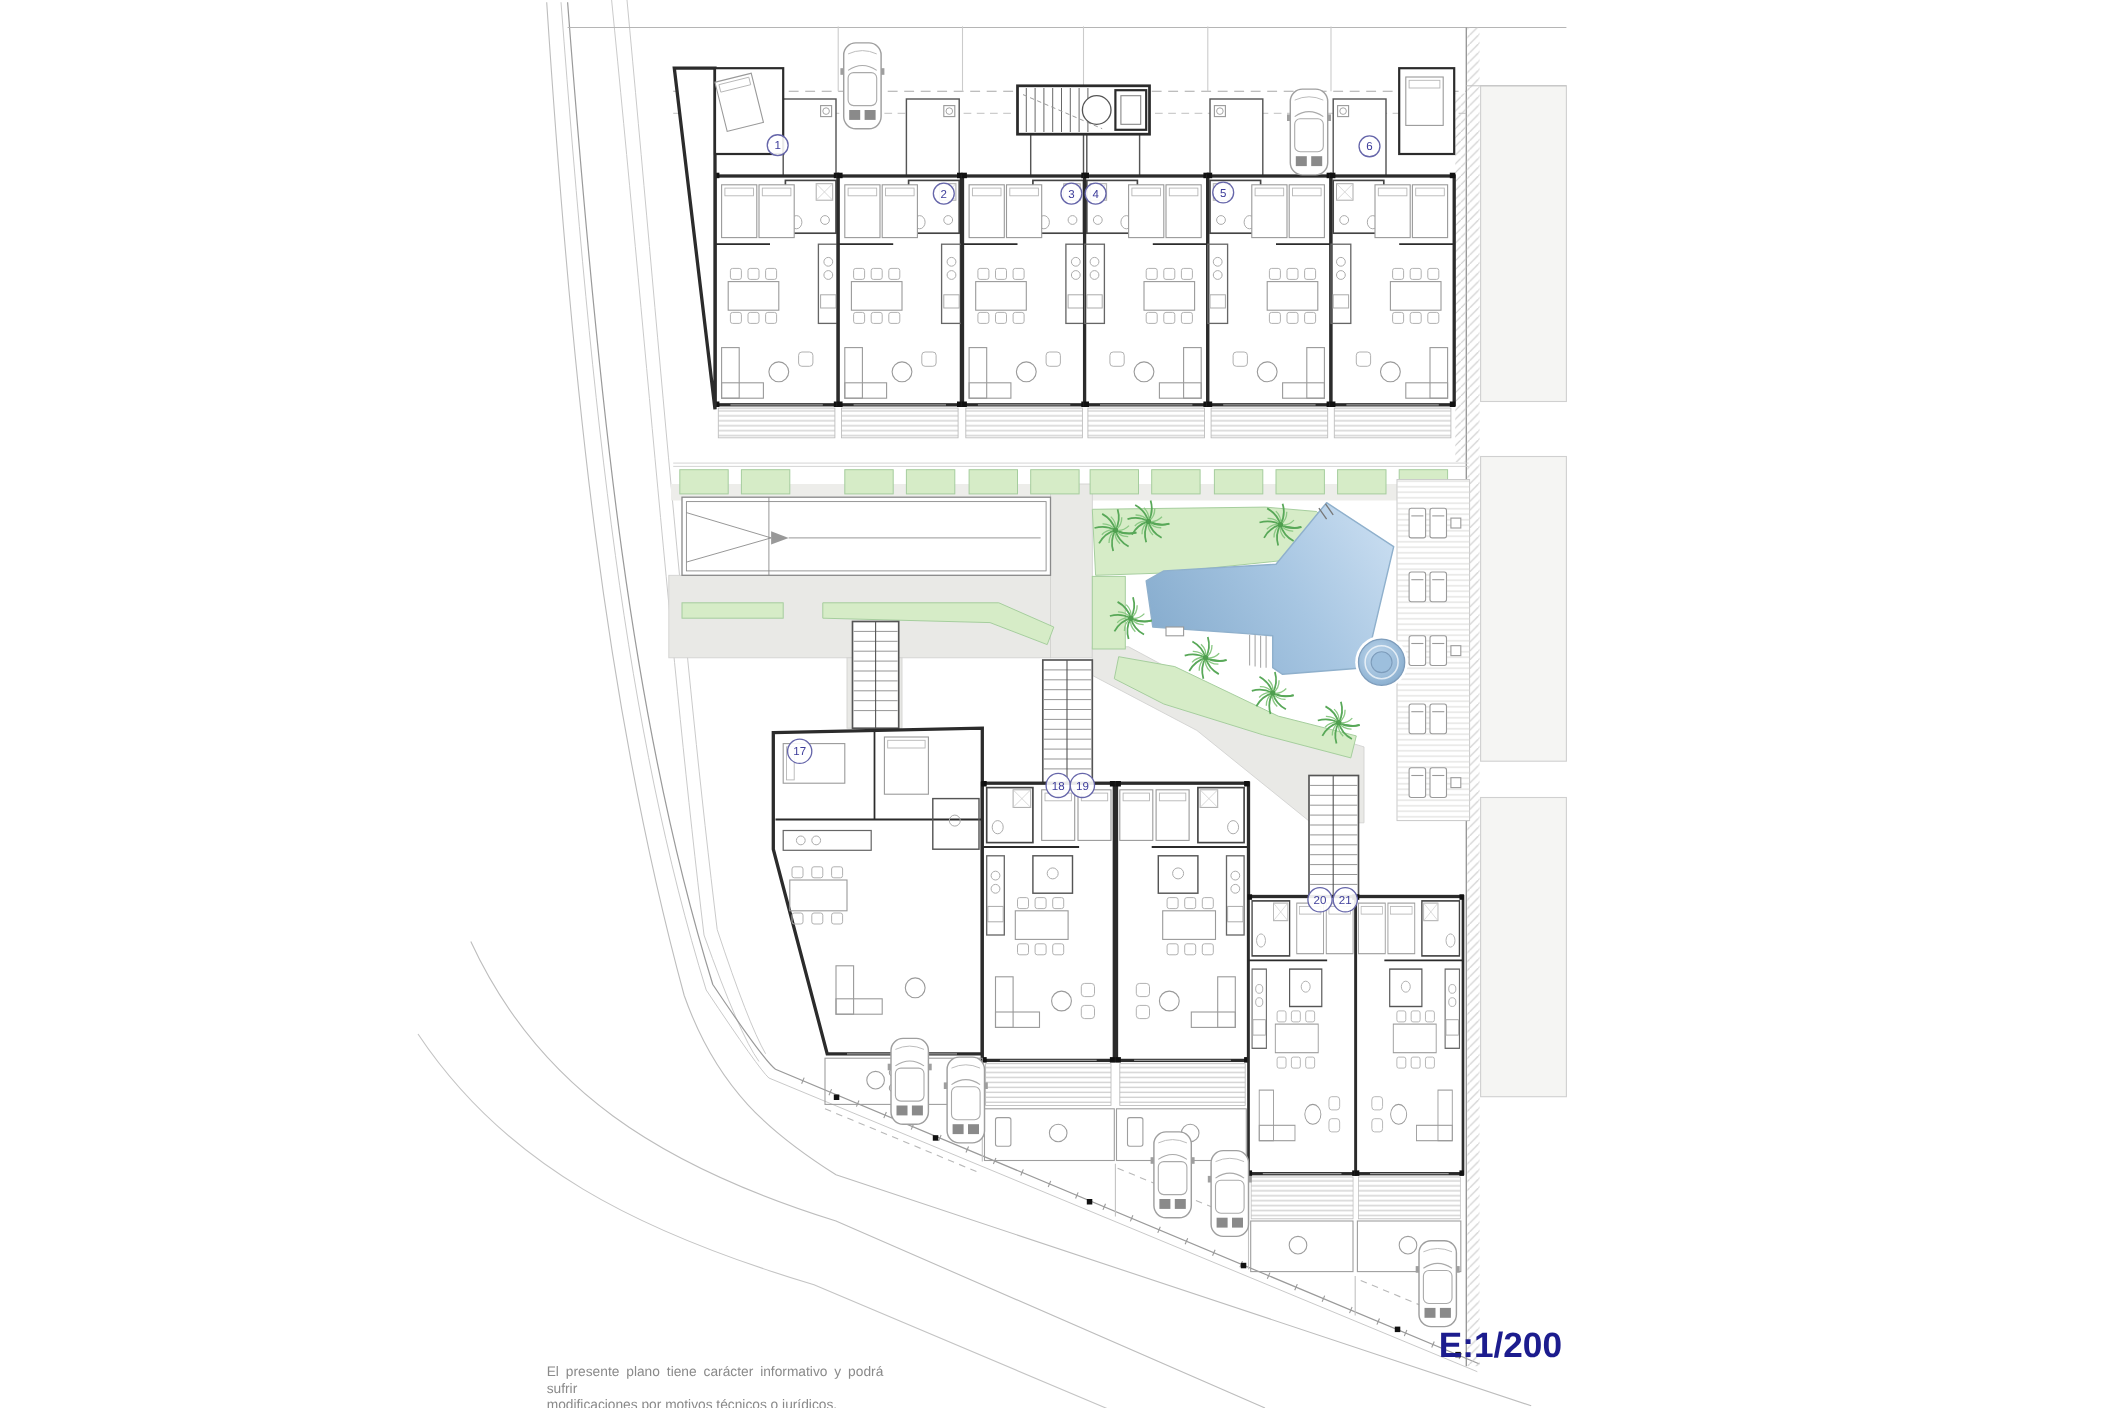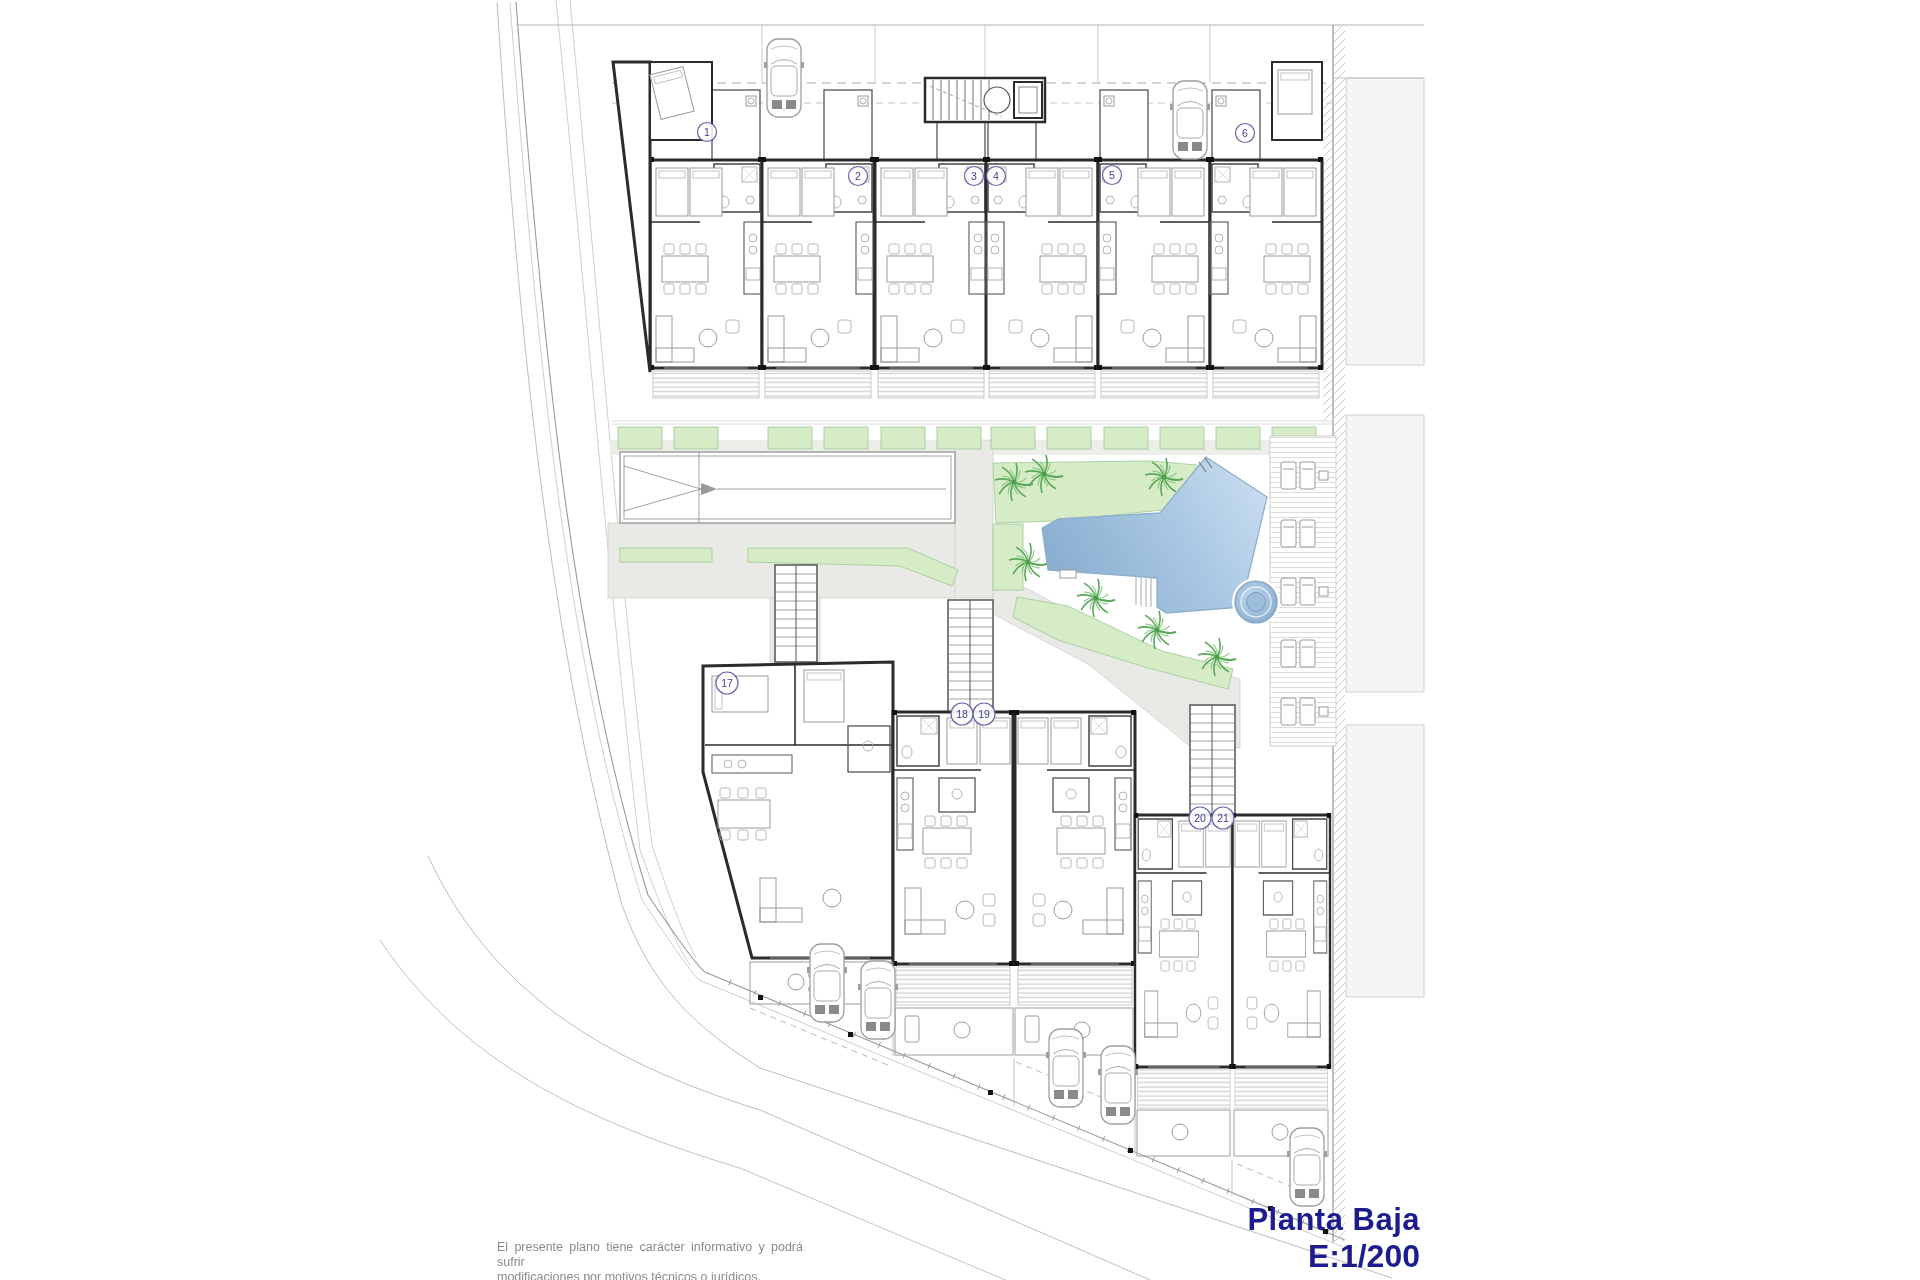--- a/index.html
+++ b/index.html
@@ -530,21 +530,20 @@
           <text x="1200" y="818" text-anchor="middle" dy="0.36em" class="badge-text" fill="#3c3c9a">20</text>
         </g>
         <g>
           <circle cx="1223" cy="818" r="11" fill="#ffffff" fill-opacity="0.9" stroke="#6666aa" stroke-width="1.2"></circle>
           <text x="1223" y="818" text-anchor="middle" dy="0.36em" class="badge-text" fill="#3c3c9a">21</text>
         </g>
       </g>
 </svg>
 
 <div class="titleblock">
-  <div class="t1">Planta Baja</div>
   <div class="t2">E:1/200</div>
 </div>
 
 <div class="disclaimer">
   <div class="l1">El presente plano tiene carácter informativo y podrá sufrir</div>
   <div class="l2">modificaciones por motivos técnicos o jurídicos.</div>
 </div>
 
 </div>
 

